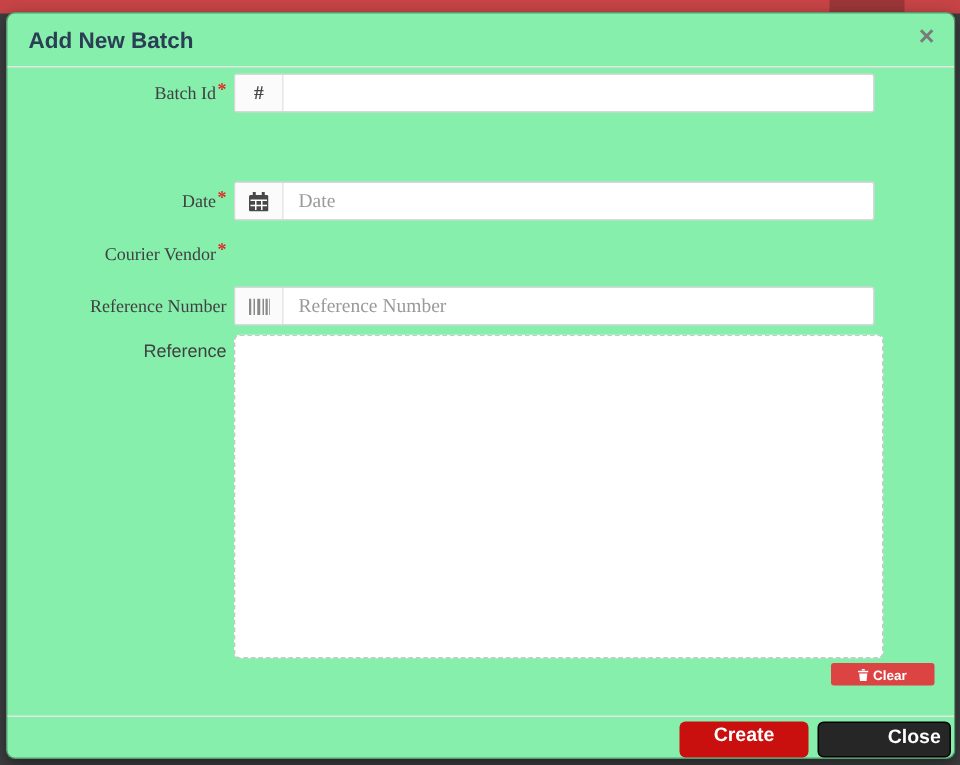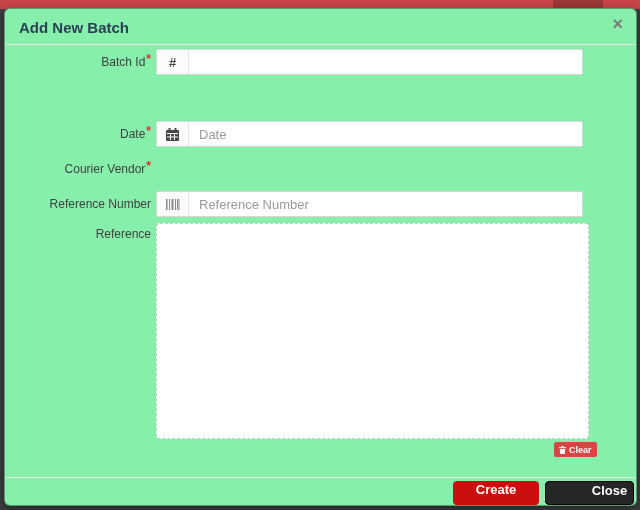--- a/index.html
+++ b/index.html
@@ -15,21 +15,21 @@
 
   .modal {
     position: absolute; left: 4px; top: 8px; width: 633px; height: 498px;
     background: #86efac; border: 1px solid rgba(0,0,0,.35); border-radius: 6px;
     z-index: 2; box-shadow: 0 3px 9px rgba(0,0,0,.4);
   }
   .modal-header { position: absolute; left: 0; top: 0; right: 0; height: 36px; border-bottom: 1px solid #e5e5e5; }
   .modal-title { position: absolute; left: 14px; top: 10px; font-size: 15px; font-weight: bold; color: #2a3f54; }
   .close-x { position: absolute; right: 13px; top: 6px; font-size: 18px; line-height: 18px; color: #7a7a7a; cursor: pointer; font-weight: bold; background: none; border: none; padding: 0; font-family: inherit; }
 
-  .frow { position: absolute; left: 0; width: 100%; height: 26px; }
+  .frow { position: absolute; left: 0; width: 100%; height: 26px; font-family: Liberation Serif, serif; }
   .lbl { position: absolute; left: 0; top: 6px; width: 146px; text-align: right; font-size: 12px; color: #404040; white-space: nowrap; }
   .req { color: #e02b27; font-size: 12px; font-weight: bold; position: relative; top: -3px; margin-left: 1px; }
 
   .igroup {
     position: absolute; left: 151px; top: 0; width: 427px; height: 26px;
     display: flex; border: 1px solid #d8d8d8; border-radius: 2px; background: #fff;
   }
   .addon {
     flex: 0 0 32px; width: 32px; border-right: 1px solid #e6e6e6; background: #fbfbfb;
     display: flex; align-items: center; justify-content: center;
@@ -48,21 +48,21 @@
 
   .sig-lbl { position: absolute; left: 0; top: 218px; width: 146px; text-align: right; font-size: 12px; color: #404040; }
   .sig-box {
     position: absolute; left: 151px; top: 214px; width: 433px; height: 216px;
     border: 1px dashed #c8c8c8; border-radius: 4px; background: #fff;
   }
   .clear-btn {
     position: absolute; left: 549px; top: 433px; height: 15px;
     background: #dc4343; color: #fff; border: none; border-radius: 2px;
     font-size: 9px; font-weight: bold; font-family: inherit;
-    display: flex; align-items: center; gap: 3px; padding: 0 5px; cursor: pointer;
+    display: flex; align-items: center; gap: 3px; padding: 0 18px; cursor: pointer;
   }
 
   .footer-sep { position: absolute; left: 0; right: 0; top: 468px; height: 1px; background: #e5e5e5; }
   .btn { border: none; border-radius: 4px; color: #fff; font-weight: bold; font-size: 13px; font-family: inherit; cursor: pointer; position: absolute; top: 472px; height: 24px; display: flex; align-items: flex-start; justify-content: center; gap: 5px; }
   .btn-create { left: 448px; width: 86px; background: #c9100e; }
   .btn-close { left: 540px; width: 89px; background: #262626; border: 1px solid #000; gap: 40px; }
 
   .icon-svg { display: block; }
 </style>
 </head>

